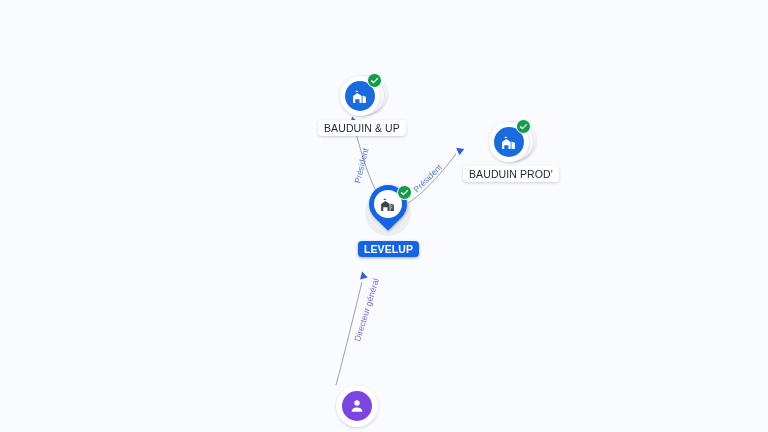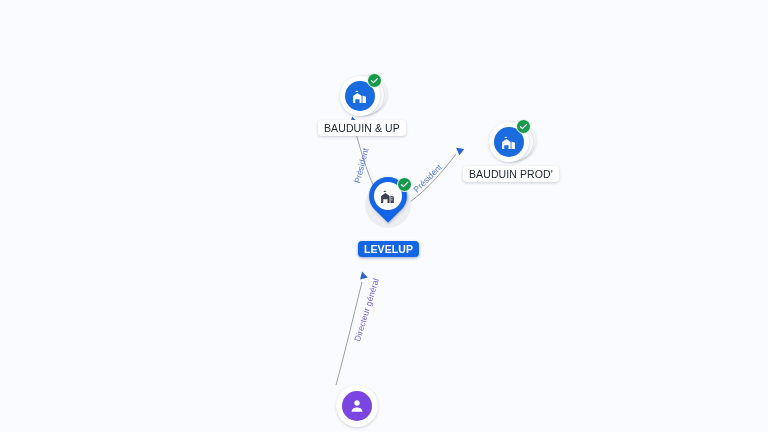--- a/index.html
+++ b/index.html
@@ -241,21 +241,21 @@
             </svg>
           </div>
           <div class="badge-check">
             <svg width="9" height="9" viewBox="0 0 24 24" aria-hidden="true">
               <path d="M4 12.5l5.2 5.2L20 6.8" stroke="#ffffff" stroke-width="3.4" fill="none" stroke-linecap="round" stroke-linejoin="round"></path>
             </svg>
           </div>
         </div>
         <div class="node-label">BAUDUIN PROD'</div>
       </div>
-      <div class="node" style="left: 358px; top: 177px; gap: 8px;">
+      <div class="node" style="left: 358px; top: 185px;">
         <div class="pin-wrap">
           <div class="pin-halo"></div>
           <div class="pin-shape"></div>
           <div class="pin-inner">
             <svg width="17" height="17" viewBox="0 0 24 24" aria-hidden="true">
               <path fill="#3c4250" d="M3 21V11.2l6-4.1 6 4.1V21h-3v-5H6v5H3z"></path>
               <path fill="#3c4250" d="M16.2 21V10.6l4.8 1.9V21h-4.8z"></path>
               <rect x="17.4" y="13" width="1.5" height="1.5" fill="#ffffff"></rect>
               <rect x="17.4" y="16" width="1.5" height="1.5" fill="#ffffff"></rect>
               <path fill="#3c4250" d="M8.2 3.4l2.4 2.2H5.9z"></path>

